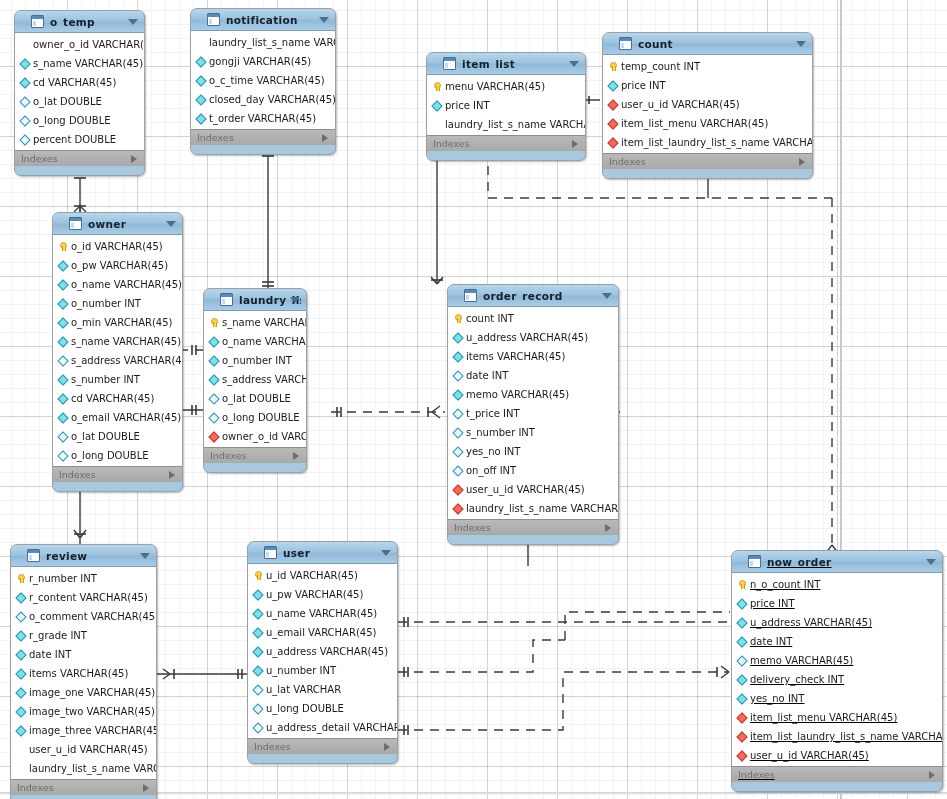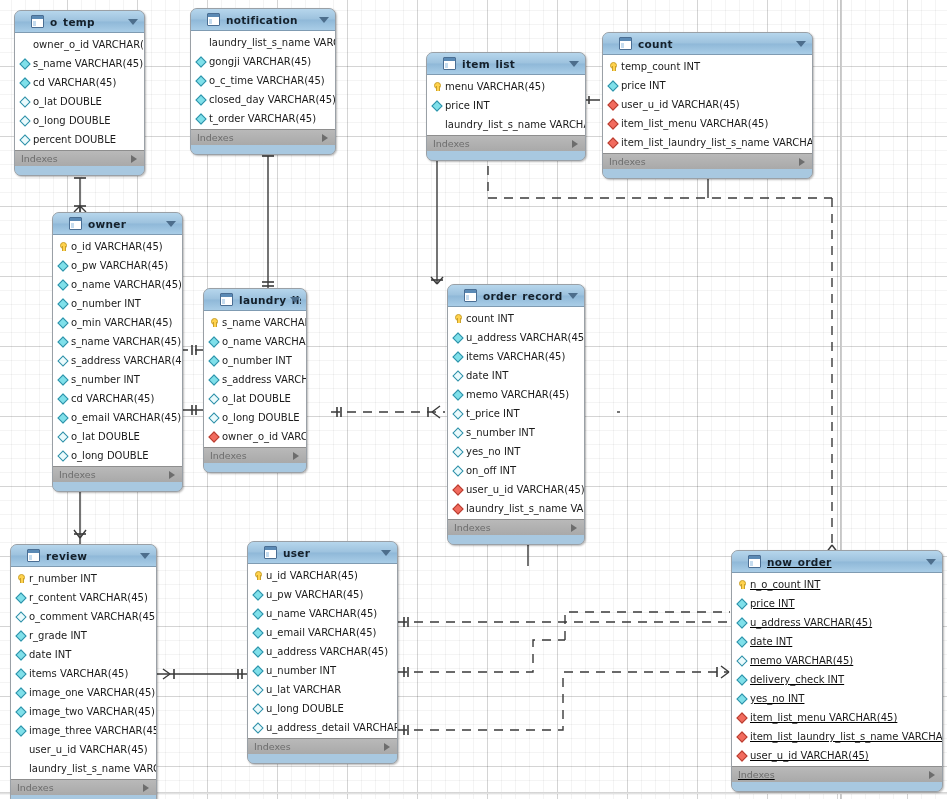--- a/index.html
+++ b/index.html
@@ -443,21 +443,21 @@
             <span class="fdot d d-fk"></span>
             <span>owner_o_id VARCHAR(45)</span>
           </div>
         </div>
         <div class="tbl-idx">
           <span>Indexes</span>
           <span class="arrow"></span>
         </div>
         <div class="tbl-foot"></div>
       </div>
-      <div class="tbl" style="left: 447px; top: 284px; width: 138px;">
+      <div class="tbl" style="left: 447px; top: 284px; width: 172px;">
         <div class="tbl-head">
           <span class="tbl-icon"></span>
           <span class="tbl-name">order_record</span>
           <span class="tbl-caret"></span>
         </div>
         <div class="tbl-body">
           <div class="fld">
             <span class="fdot key"></span>
             <span>count INT</span>
           </div>

